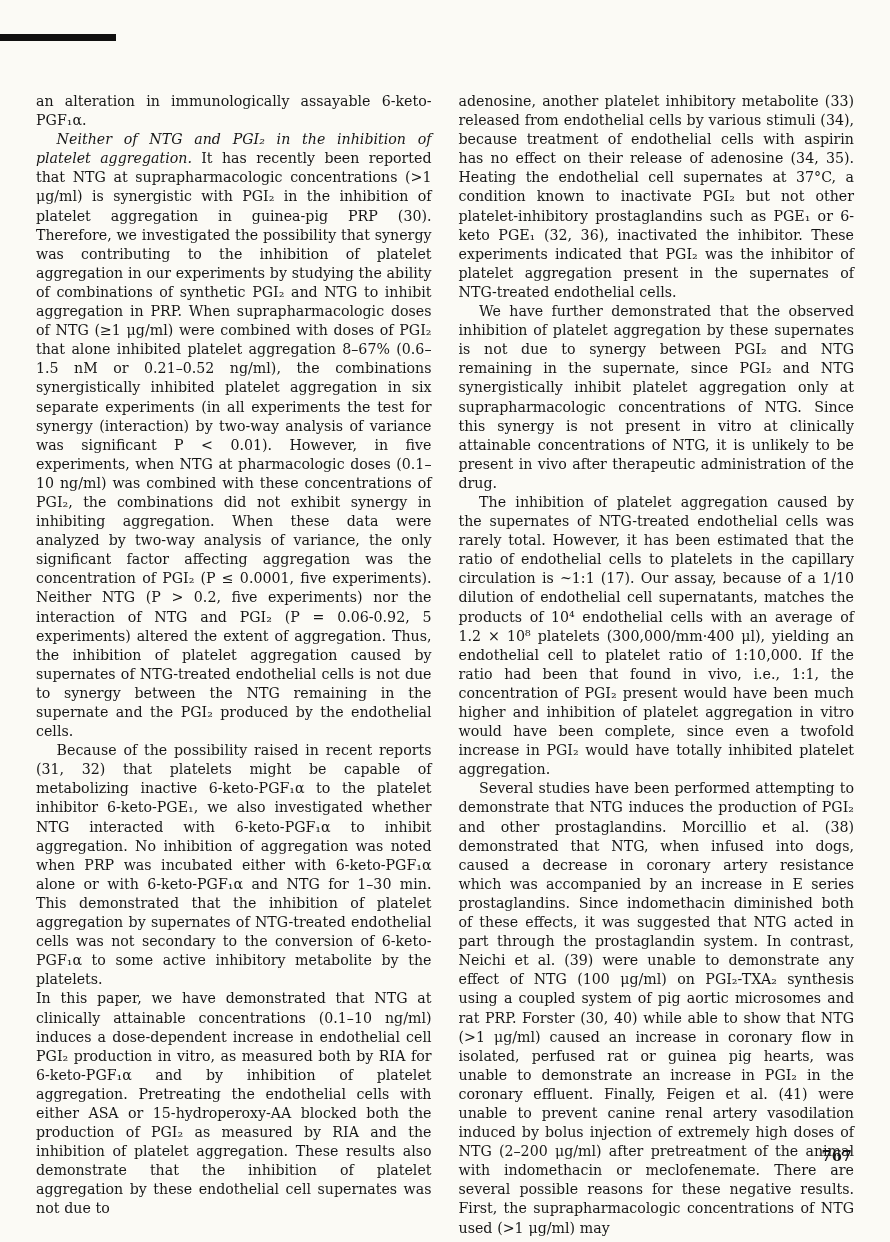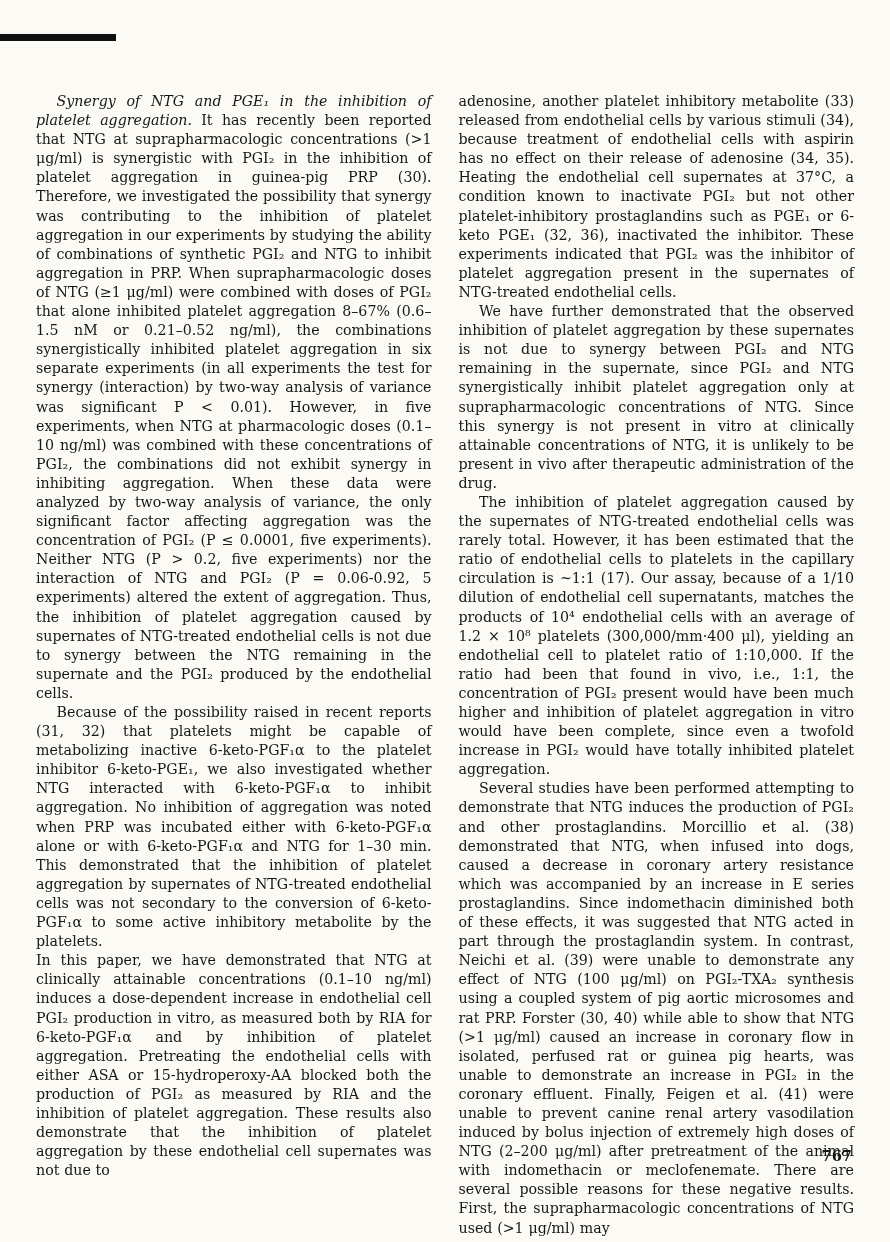--- a/index.html
+++ b/index.html
@@ -76,22 +76,23 @@
   }
 </style>
 </head>
 <body>
 
 <div class="scan-artifact"></div>
 
 <div class="columns">
 
   <div class="col">
+    <p>an alteration in immunologically assayable 6-keto-PGF₁α.</p>
     <p class="indent">
-      <span class="italic">Synergy of NTG and PGE₁ in the inhibition of platelet aggregation.</span>
+      <span class="italic">Neither of NTG and PGI₂ in the inhibition of platelet aggregation.</span>
       <span>It has recently been reported that NTG at suprapharmacologic concentrations (&gt;1 μg/ml) is synergistic with PGI₂ in the inhibition of platelet aggregation in guinea-pig PRP (30). Therefore, we investigated the possibility that synergy was contributing to the inhibition of platelet aggregation in our experiments by studying the ability of combinations of synthetic PGI₂ and NTG to inhibit aggregation in PRP. When suprapharmacologic doses of NTG (≥1 μg/ml) were combined with doses of PGI₂ that alone inhibited platelet aggregation 8–67% (0.6–1.5 nM or 0.21–0.52 ng/ml), the combinations synergistically inhibited platelet aggregation in six separate experiments (in all experiments the test for synergy (interaction) by two-way analysis of variance was significant P &lt; 0.01). However, in five experiments, when NTG at pharmacologic doses (0.1–10 ng/ml) was combined with these concentrations of PGI₂, the combinations did not exhibit synergy in inhibiting aggregation. When these data were analyzed by two-way analysis of variance, the only significant factor affecting aggregation was the concentration of PGI₂ (P ≤ 0.0001, five experiments). Neither NTG (P &gt; 0.2, five experiments) nor the interaction of NTG and PGI₂ (P = 0.06-0.92, 5 experiments) altered the extent of aggregation. Thus, the inhibition of platelet aggregation caused by supernates of NTG-treated endothelial cells is not due to synergy between the NTG remaining in the supernate and the PGI₂ produced by the endothelial cells.</span>
     </p>
     <p class="indent">Because of the possibility raised in recent reports (31, 32) that platelets might be capable of metabolizing inactive 6-keto-PGF₁α to the platelet inhibitor 6-keto-PGE₁, we also investigated whether NTG interacted with 6-keto-PGF₁α to inhibit aggregation. No inhibition of aggregation was noted when PRP was incubated either with 6-keto-PGF₁α alone or with 6-keto-PGF₁α and NTG for 1–30 min. This demonstrated that the inhibition of platelet aggregation by supernates of NTG-treated endothelial cells was not secondary to the conversion of 6-keto-PGF₁α to some active inhibitory metabolite by the platelets.</p>
     <p>In this paper, we have demonstrated that NTG at clinically attainable concentrations (0.1–10 ng/ml) induces a dose-dependent increase in endothelial cell PGI₂ production in vitro, as measured both by RIA for 6-keto-PGF₁α and by inhibition of platelet aggregation. Pretreating the endothelial cells with either ASA or 15-hydroperoxy-AA blocked both the production of PGI₂ as measured by RIA and the inhibition of platelet aggregation. These results also demonstrate that the inhibition of platelet aggregation by these endothelial cell supernates was not due to</p>
   </div>
 
   <div class="col">
     <p>adenosine, another platelet inhibitory metabolite (33) released from endothelial cells by various stimuli (34), because treatment of endothelial cells with aspirin has no effect on their release of adenosine (34, 35). Heating the endothelial cell supernates at 37°C, a condition known to inactivate PGI₂ but not other platelet-inhibitory prostaglandins such as PGE₁ or 6-keto PGE₁ (32, 36), inactivated the inhibitor. These experiments indicated that PGI₂ was the inhibitor of platelet aggregation present in the supernates of NTG-treated endothelial cells.</p>
     <p class="indent">We have further demonstrated that the observed inhibition of platelet aggregation by these supernates is not due to synergy between PGI₂ and NTG remaining in the supernate, since PGI₂ and NTG synergistically inhibit platelet aggregation only at suprapharmacologic concentrations of NTG. Since this synergy is not present in vitro at clinically attainable concentrations of NTG, it is unlikely to be present in vivo after therapeutic administration of the drug.</p>
     <p class="indent">The inhibition of platelet aggregation caused by the supernates of NTG-treated endothelial cells was rarely total. However, it has been estimated that the ratio of endothelial cells to platelets in the capillary circulation is ~1:1 (17). Our assay, because of a 1/10 dilution of endothelial cell supernatants, matches the products of 10⁴ endothelial cells with an average of 1.2 × 10⁸ platelets (300,000/mm·400 μl), yielding an endothelial cell to platelet ratio of 1:10,000. If the ratio had been that found in vivo, i.e., 1:1, the concentration of PGI₂ present would have been much higher and inhibition of platelet aggregation in vitro would have been complete, since even a twofold increase in PGI₂ would have totally inhibited platelet aggregation.</p>

